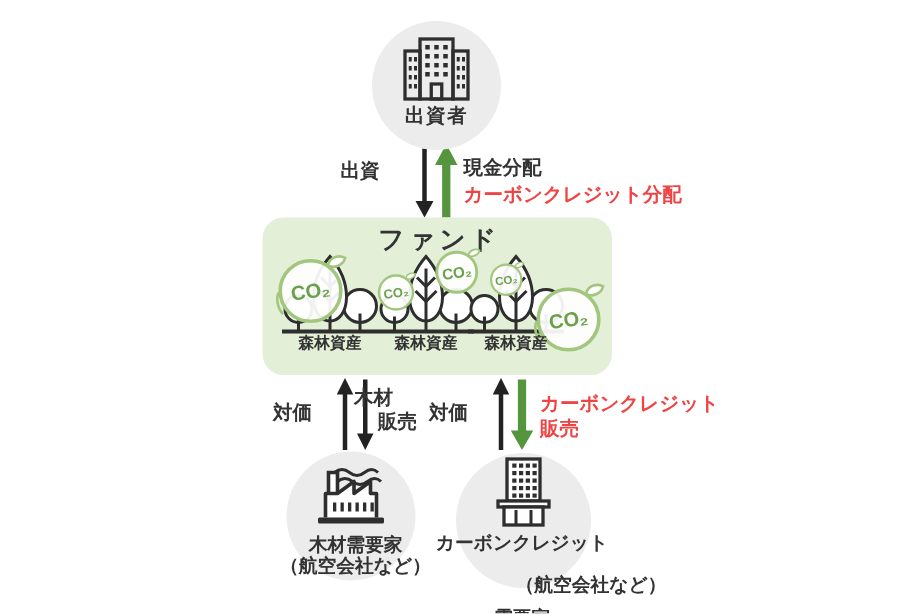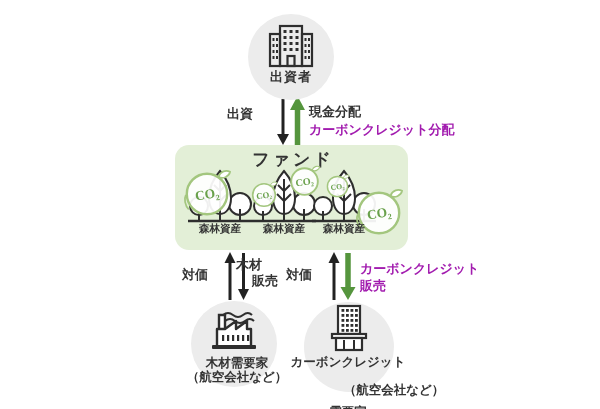--- a/index.html
+++ b/index.html
@@ -1,23 +1,23 @@
 <!DOCTYPE html>
 <html><head>
 <meta charset="utf-8">
 <style>
   html,body{margin:0;padding:0;background:#ffffff;}
   .stage{position:relative;width:476px;height:409px;background:#ffffff;overflow:hidden;
-         font-family:Liberation Serif, serif;}
+         font-family:Liberation Sans, sans-serif;}
   .abs{position:absolute;}
   .circle{position:absolute;border-radius:50%;background:#ececec;}
   .lbl{position:absolute;color:#333333;font-weight:700;white-space:nowrap;line-height:1.15;}
   .lbl.center{transform:translateX(-50%);text-align:center;}
   .lbl.right{text-align:left;}
-  .green{color:#a21caf;}
+  .green{color:#ef4444;}
   .fund-box{position:absolute;left:175px;top:145px;width:233px;height:105px;
             background:#e3efd7;border-radius:14px;}
   .fund-title{font-size:17px;letter-spacing:3px;}
   .s11{font-size:10.5px;}
   .s12{font-size:12.5px;}
   .s13{font-size:13px;}
   svg{display:block;}
 </style>
 </head>
 <body>

